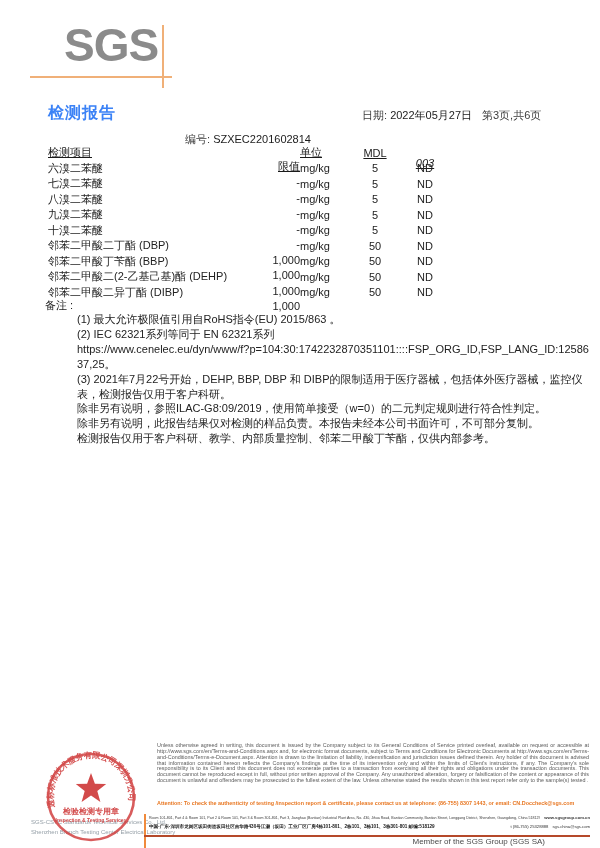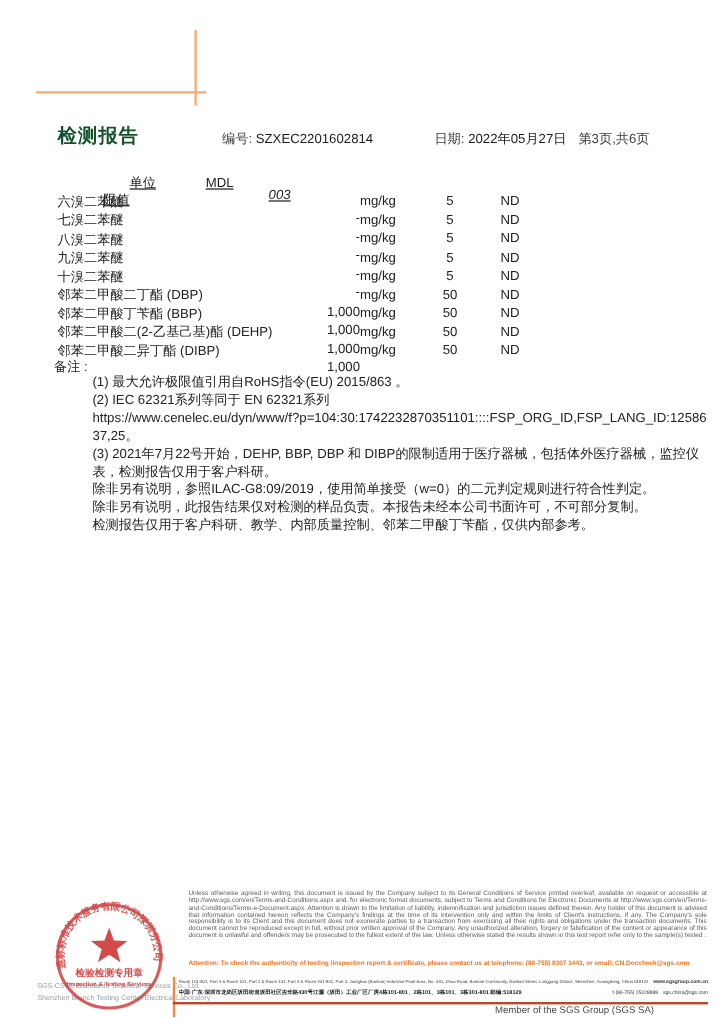--- a/index.html
+++ b/index.html
@@ -7,24 +7,24 @@
   body { font-family:"Liberation Sans","DejaVu Sans",sans-serif; }
   .page { position:relative; width:600px; height:848px; background:#ffffff; overflow:hidden; margin:0 auto; }
 
   
   .logo-text { position:absolute; left:64px; top:18px; font-size:46px; font-weight:bold;
                color:#8b8b8b; letter-spacing:-1px; line-height:1.2; }
   .logo-hline { position:absolute; left:30px; top:76px; width:142px; height:2px; background:#f0b078; }
   .logo-vline { position:absolute; left:162px; top:25px; width:2px; height:63px; background:#f0b078; }
 
   
-  .title { position:absolute; left:48px; top:103px; font-size:16px; font-weight:bold; color:#14532d; letter-spacing:1px; }
+  .title { position:absolute; left:48px; top:103px; font-size:16px; font-weight:bold; color:#3b82f6; letter-spacing:1px; }
   .hmeta { position:absolute; top:108px; font-size:11px; color:#1c1c1c; white-space:nowrap; }
   .hmeta .lbl { color:#3d3d3d; }
-  .no-group { left:185px; }
+  .no-group { left:185px;margin-top:24px; }
   .date-group { left:362px; }
   .page-info { left:482px; color:#3d3d3d; }
 
   
   .table { position:absolute; left:48px; top:145px; width:402px; }
   .trow { display:flex; align-items:center; height:15.5px; font-size:11px; color:#222; }
   .c-item   { width:192px; text-align:left; white-space:nowrap; }
   .c-limit  { width:60px;  text-align:right;margin-top:28px; }
   .c-unit   { width:50px;  }
   .c-mdl    { width:50px;  text-align:center; }
@@ -53,36 +53,38 @@
   .addr-right b { font-weight:bold; }
   .v-rule { position:absolute; left:144px; top:814px; width:1.5px; height:34px; background:#f08a3c; }
   .h-rule { position:absolute; left:144px; top:835px; width:446px; height:1.6px; background:#b5492a; }
   .member { position:absolute; right:55px; top:837px; font-size:8px; color:#4a4a4a; }
 </style>
 </head>
 <body>
 
 <div class="page">
 
+  <div class="logo-text">SGS</div>
   <div class="logo-hline"></div>
   <div class="logo-vline"></div>
 
   <div class="title">检测报告</div>
   <div class="hmeta no-group">
     <span class="lbl">编号:</span>
     <span>SZXEC2201602814</span>
   </div>
   <div class="hmeta date-group">
     <span class="lbl">日期:</span>
     <span>2022年05月27日</span>
   </div>
   <div class="hmeta page-info">第3页,共6页</div>
 
   <div class="table">
     <div class="trow">
+      <span class="c-item th">检测项目</span>
       <span class="c-limit th">限值</span>
       <span class="c-unit th">单位</span>
       <span class="c-mdl th">MDL</span>
       <span class="c-result th th-sample">003</span>
     </div>
     <div class="trow">
       <span class="c-item">六溴二苯醚</span>
       <span class="c-limit">-</span>
       <span class="c-unit">mg/kg</span>
       <span class="c-mdl">5</span>

